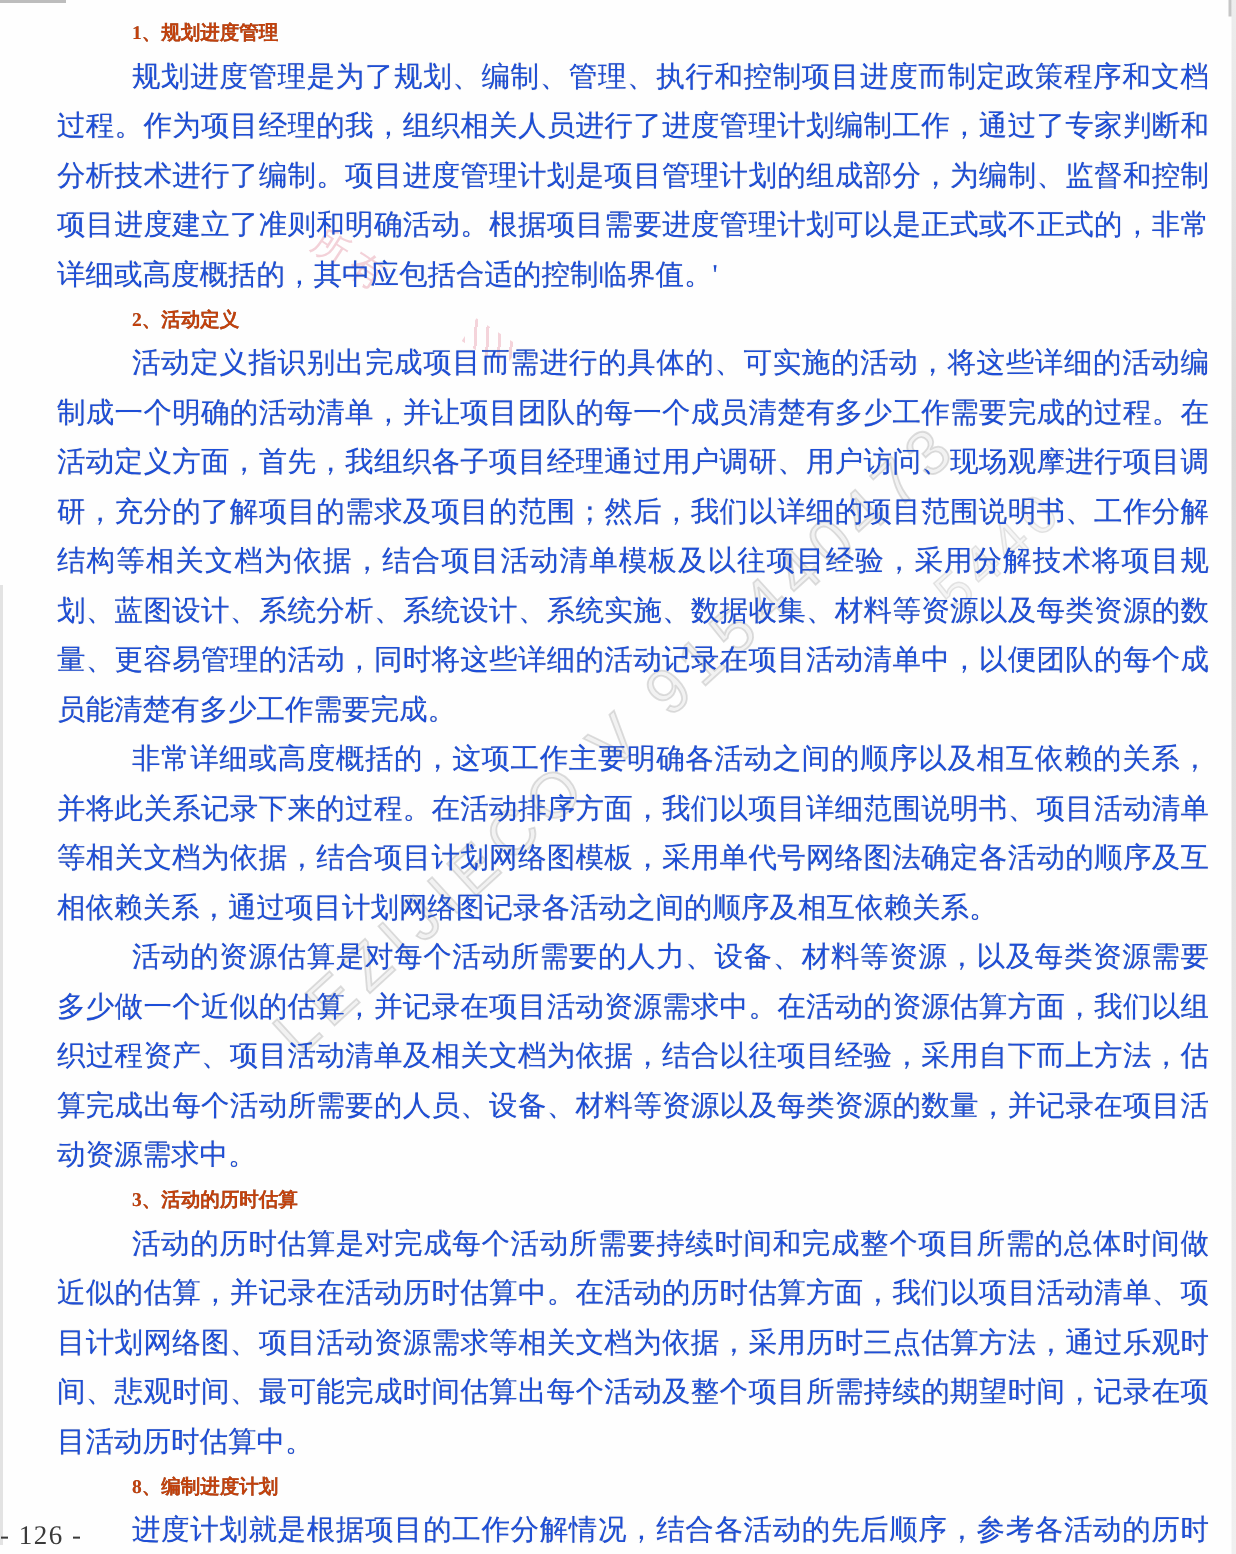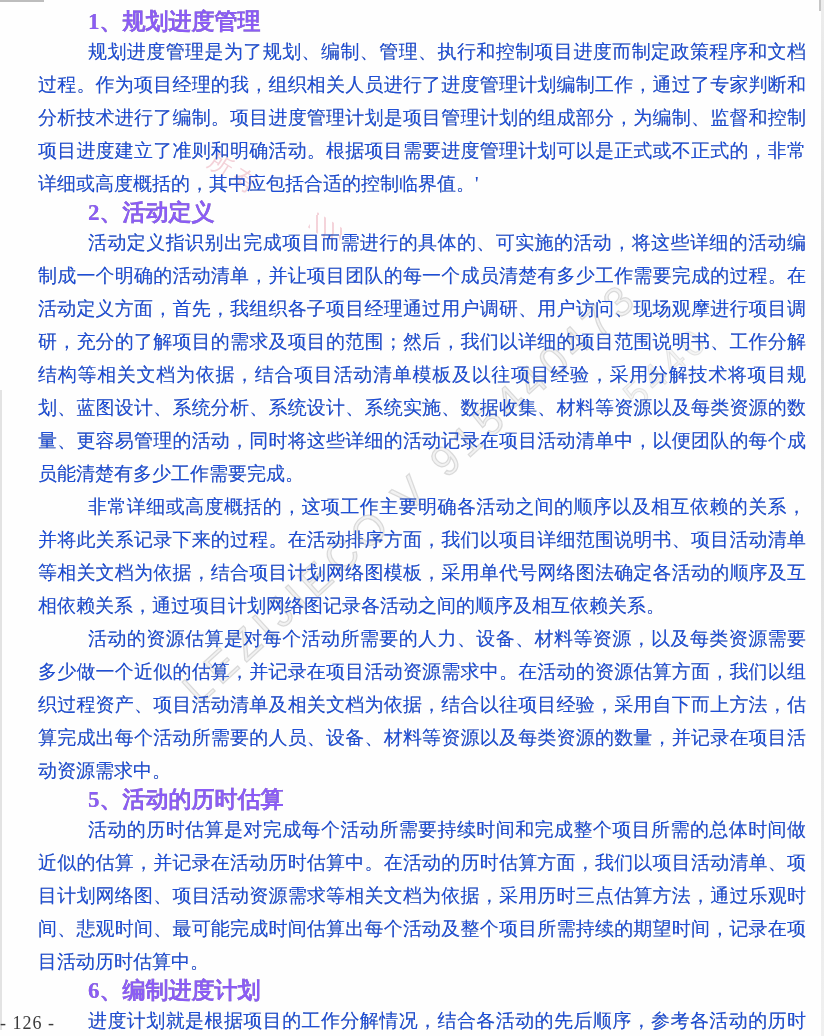--- a/index.html
+++ b/index.html
@@ -21,24 +21,24 @@
   }
   .content {
     position: absolute;
     left: 38px;
     top: 9px;
     width: 768px;
   }
   .section h2 {
     margin: 0;
     padding: 0;
-    font-size: 23px;
+    font-size: 13px;
     line-height: 26px;
     font-weight: bold;
-    color: #8b5cf6;
+    color: #c2410c;
     text-indent: 50px;
     text-shadow: 0 0 0.4px rgba(50,50,50,.55);
   }
   .section p {
     margin: 0;
     padding: 0;
     font-size: 19px;
     line-height: 33px;
     text-align: justify;
     text-justify: inter-ideograph;
@@ -169,26 +169,26 @@
 
     <div class="section">
       <p>非常详细或高度概括的，这项工作主要明确各活动之间的顺序以及相互依赖的关系，并将此关系记录下来的过程。在活动排序方面，我们以项目详细范围说明书、项目活动清单等相关文档为依据，结合项目计划网络图模板，采用单代号网络图法确定各活动的顺序及互相依赖关系，通过项目计划网络图记录各活动之间的顺序及相互依赖关系。</p>
     </div>
 
     <div class="section">
       <p>活动的资源估算是对每个活动所需要的人力、设备、材料等资源，以及每类资源需要多少做一个近似的估算，并记录在项目活动资源需求中。在活动的资源估算方面，我们以组织过程资产、项目活动清单及相关文档为依据，结合以往项目经验，采用自下而上方法，估算完成出每个活动所需要的人员、设备、材料等资源以及每类资源的数量，并记录在项目活动资源需求中。</p>
     </div>
 
     <div class="section">
-      <h2>5、活动的历时估算</h2>
+      <h2>3、活动的历时估算</h2>
       <p>活动的历时估算是对完成每个活动所需要持续时间和完成整个项目所需的总体时间做近似的估算，并记录在活动历时估算中。在活动的历时估算方面，我们以项目活动清单、项目计划网络图、项目活动资源需求等相关文档为依据，采用历时三点估算方法，通过乐观时间、悲观时间、最可能完成时间估算出每个活动及整个项目所需持续的期望时间，记录在项目活动历时估算中。</p>
     </div>
 
     <div class="section">
-      <h2>6、编制进度计划</h2>
+      <h2>8、编制进度计划</h2>
       <p>进度计划就是根据项目的工作分解情况，结合各活动的先后顺序，参考各活动的历时估算，确定项目中各活动的开始时间和完成时间。项目进度计划是项目的基础，是项目团队后续工作的指南，一个完整的进度计划是最大限度的保证项目在预定的时间内平稳、顺序的进行。在编制进度计划该，我们以项目详细范围说明书、项目管理计划、项目活动清单、项目计划网络图、项目活动资源需求、项目活动历时估算等相关文档为依据，通过以下步骤编制出科学、详细、可行的进度计划：（1）根据已识别的活动清单，结合活动的顺序与依赖关系，参照活动的资源估算，活动的历时估算，采用关键链路法编制出初步的进度计划；（2）采用资源平衡、进度压</p>
     </div>
 
   </div>
 
   <div class="page-number">- 126 -</div>
 
 </div>
 
 </body></html>

